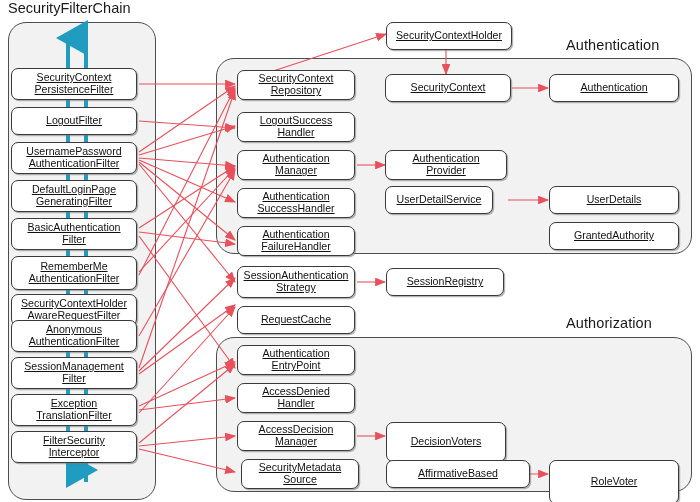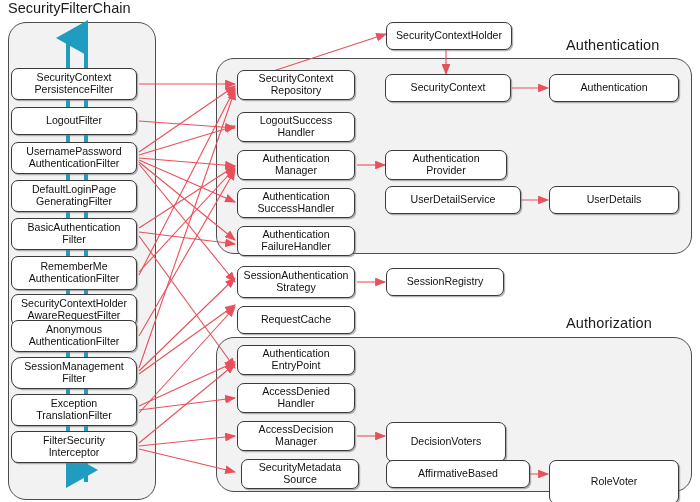--- a/index.html
+++ b/index.html
@@ -33,20 +33,21 @@
     background:#ffffff;
     border:1.3px solid #3a3a3a;
     border-radius:7px;
     display:flex;align-items:center;justify-content:center;
     text-align:center;
     font-size:10.6px;
     line-height:11.8px;
     color:#111111;
     box-shadow:1.2px 1.2px 0 rgba(120,120,120,.55);
     padding:0 2px;
+    text-decoration:underline;
   }
   .node span{display:block;white-space:pre-line;}
 
   
   #edges{position:absolute;left:0;top:0;width:700px;height:502px;pointer-events:none;}
 
   
   #chain-title{
     position:absolute;left:8px;top:0px;
     font-size:14.5px;color:#1a1a1a;white-space:nowrap;
@@ -100,21 +101,21 @@
 AuthenticationFilter</span>
     </div>
   <div class="node" style="left:11px;top:294px;width:126px;height:32px;">
     <span>SecurityContextHolder
 AwareRequestFilter</span>
     </div>
   <div class="node" style="left:11px;top:320px;width:126px;height:32px;">
     <span>Anonymous
 AuthenticationFilter</span>
     </div>
-  <div class="node" style="left:11px;top:357px;width:126px;height:32px;border-radius:10px;">
+  <div class="node" style="left:11px;top:357px;width:126px;height:32px;">
     <span>SessionManagement
 Filter</span>
     </div>
   <div class="node" style="left:11px;top:394px;width:126px;height:32px;">
     <span>Exception
 TranslationFilter</span>
     </div>
   <div class="node" style="left:11px;top:431px;width:126px;height:32px;">
     <span>FilterSecurity
 Interceptor</span>
@@ -211,25 +212,28 @@
   <div class="node" style="left:385px;top:74px;width:126px;height:28px;">
     <span>SecurityContext</span>
     </div>
   <div class="node" style="left:549px;top:74px;width:130px;height:28px;">
     <span>Authentication</span>
     </div>
   <div class="node" style="left:385px;top:150px;width:122px;height:30px;">
     <span>Authentication
 Provider</span>
     </div>
-  <div class="node" style="left:385px;top:186px;width:136px;height:28px;">
+  <div class="node" style="left:385px;top:186px;width:108px;height:28px;">
     <span>UserDetailService</span>
     </div>
   <div class="node" style="left:549px;top:186px;width:130px;height:28px;">
     <span>UserDetails</span>
+    </div>
+  <div class="node" style="left:549px;top:222px;width:130px;height:28px;">
+    <span>GrantedAuthority</span>
     </div>
 
   <div class="node" style="left:386px;top:22px;width:126px;height:28px;">
     <span>SecurityContextHolder</span>
     </div>
   <div class="node" style="left:237px;top:266px;width:118px;height:32px;">
     <span>SessionAuthentication
 Strategy</span>
     </div>
   <div class="node" style="left:237px;top:306px;width:118px;height:28px;">

